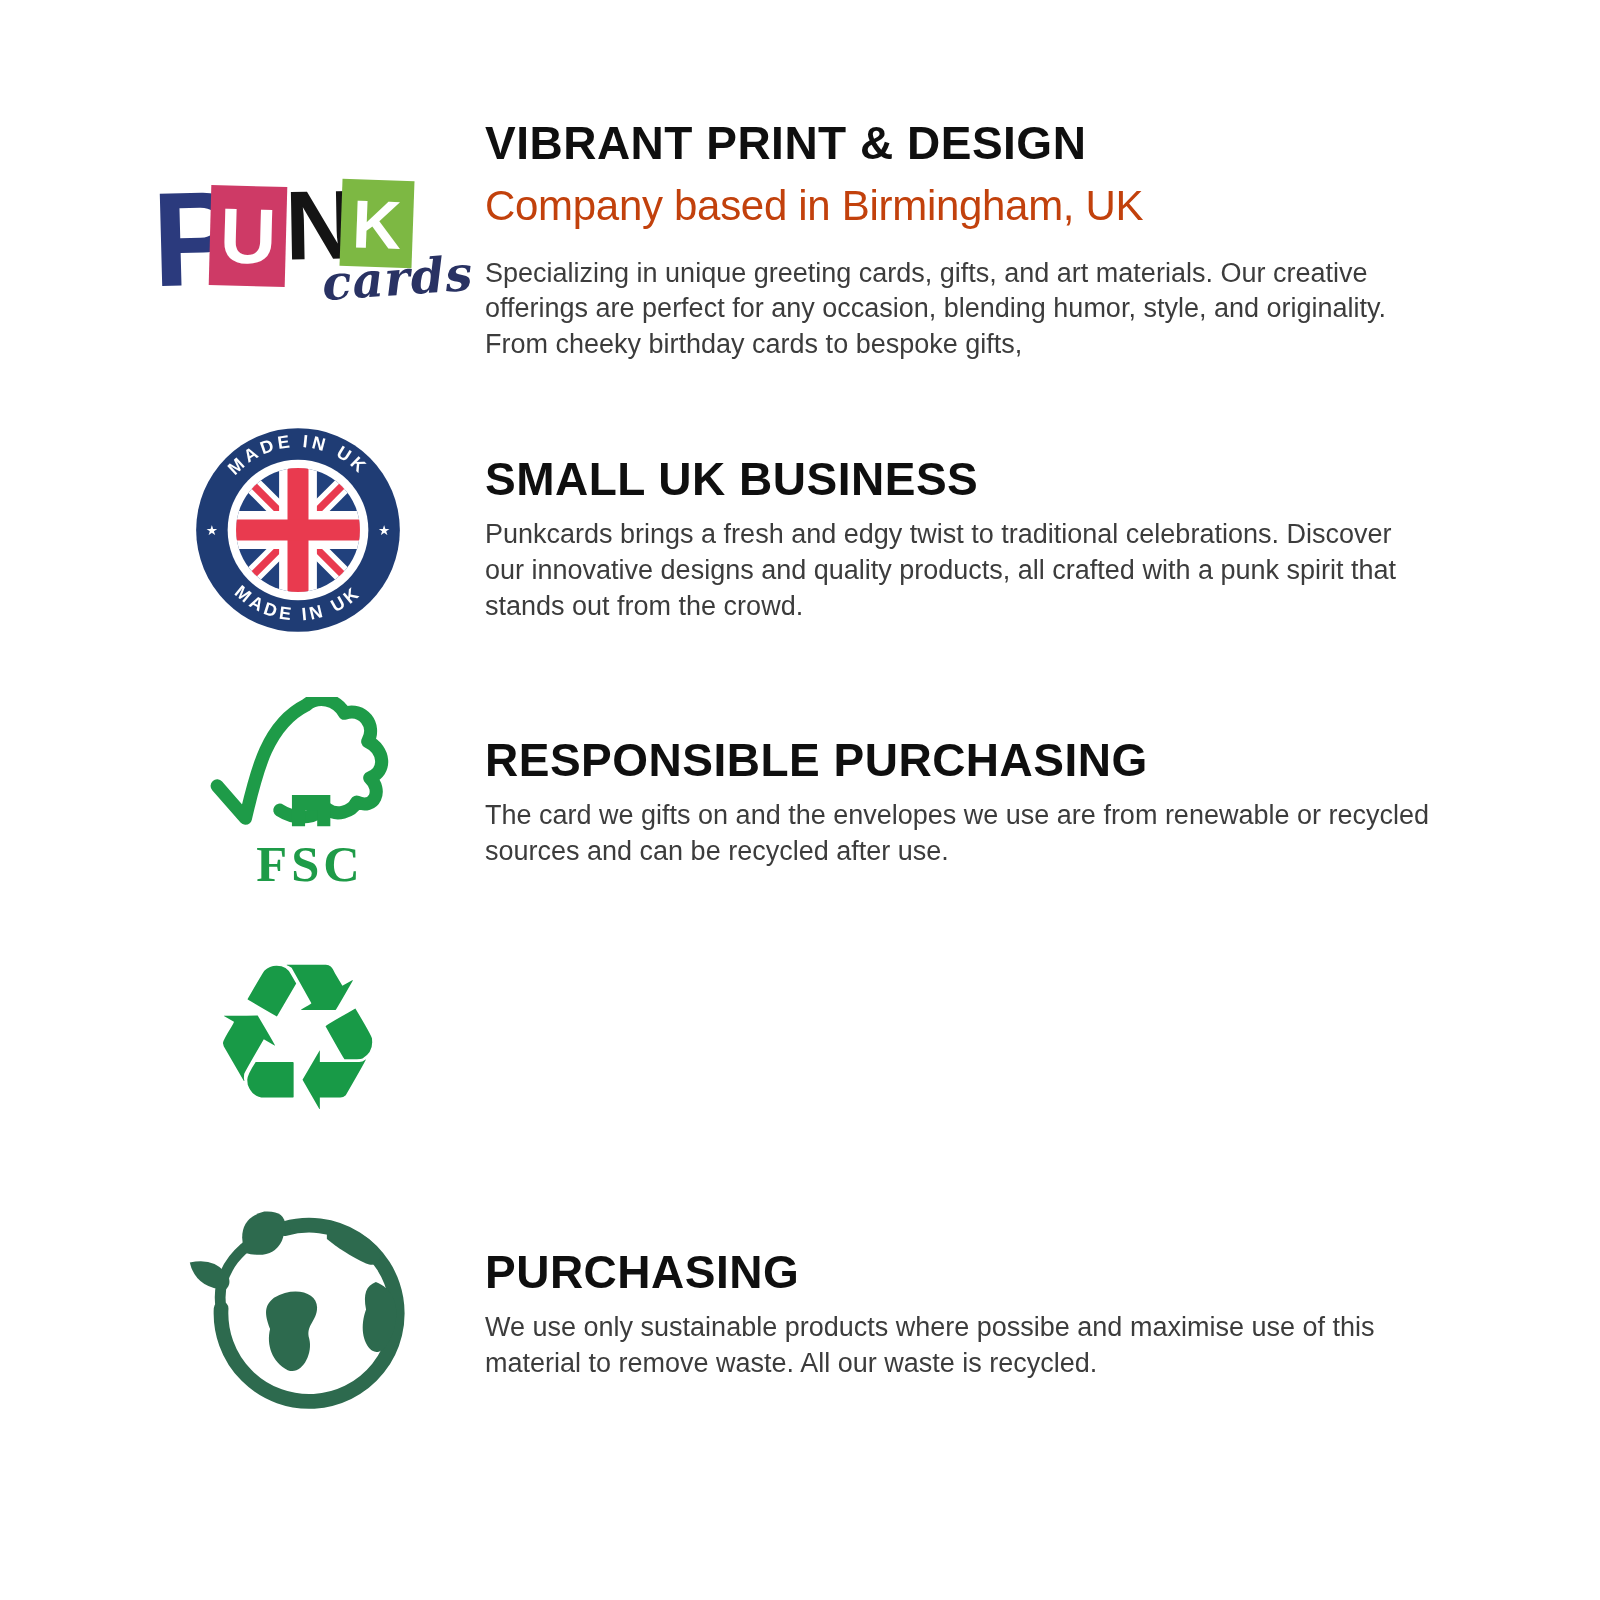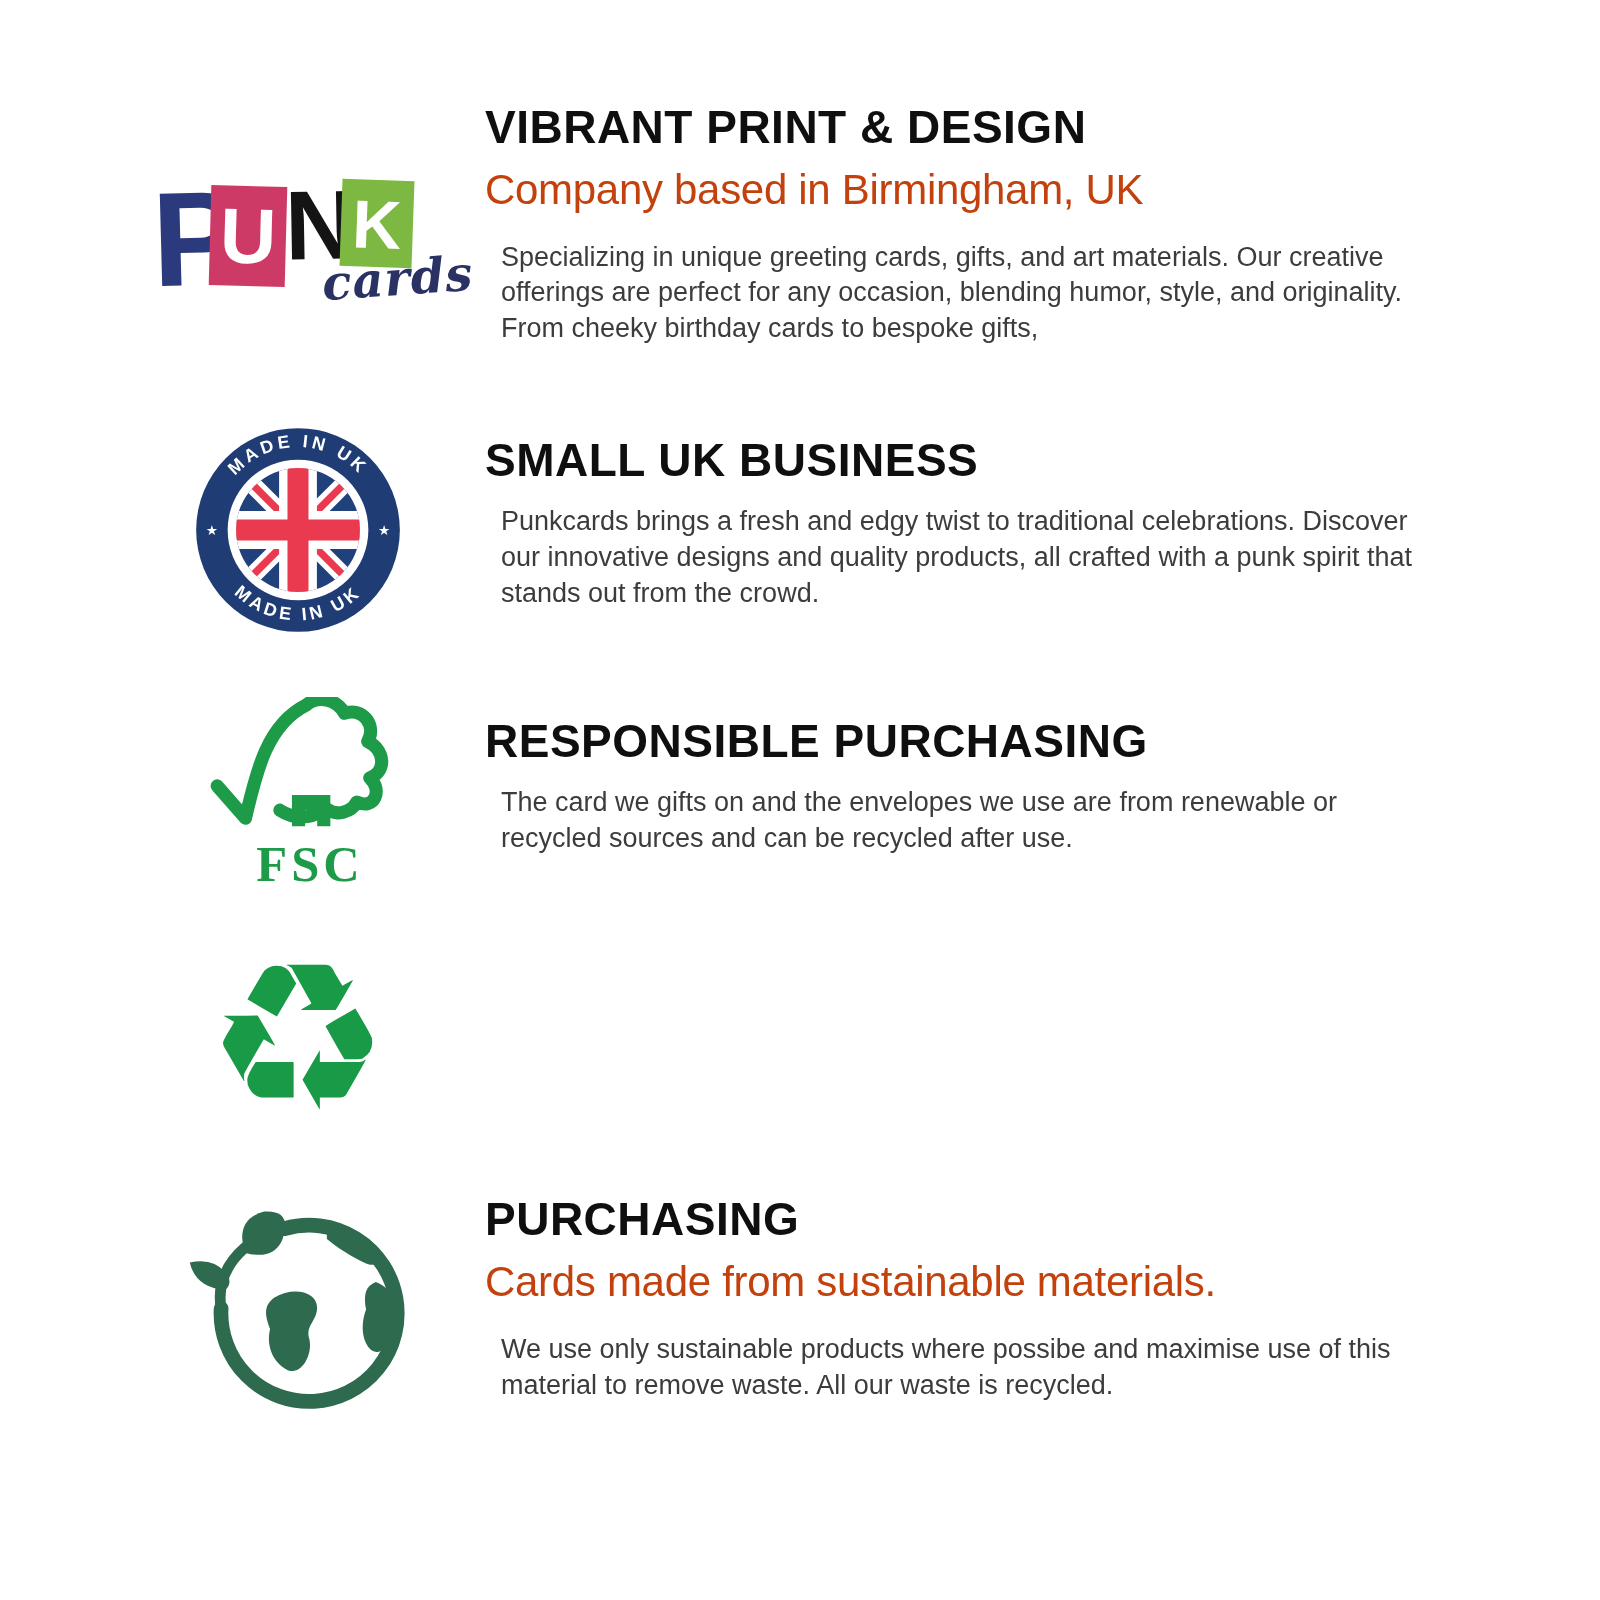--- a/index.html
+++ b/index.html
@@ -1,23 +1,23 @@
 <!DOCTYPE html>
 <html><head>
 <meta charset="utf-8">
 <style>
   html,body{margin:0;padding:0;background:#ffffff;}
   body{width:1600px;height:1600px;font-family:"Liberation Sans",sans-serif;overflow:hidden;}
   .page{box-sizing:border-box;width:1600px;height:1600px;padding-top:100px;background:#ffffff;}
   .row{display:flex;align-items:center;margin-bottom:62px;}
   .icon-col{flex:0 0 485px;width:485px;display:flex;justify-content:center;box-sizing:border-box;padding-left:110px;}
   .text-col{flex:1 1 auto;max-width:960px;}
-  .sec-title{font-size:46px;font-weight:bold;color:#0f0f0f;margin:0 0 10px 0;line-height:1.2;letter-spacing:.5px;}
+  .sec-title{font-size:46px;font-weight:bold;color:#0f0f0f;margin:16px 0 10px 0;line-height:1.2;letter-spacing:.5px;}
   .sec-sub{font-size:42px;font-weight:400;color:#c2410c;margin:0 0 24px 0;line-height:1.2;letter-spacing:-.3px;}
-  .sec-body{font-size:27px;font-weight:400;color:#3c3c3c;margin:16px;line-height:1.33;max-width:945px;}
+  .sec-body{font-size:27px;font-weight:400;color:#3c3c3c;margin:0;line-height:1.33;max-width:945px;}
 
   
   .punk-logo{position:relative;width:292px;height:152px;}
   .punk-logo span{position:absolute;line-height:1;}
   .pl-p{left:0;top:16px;font-size:134px;font-weight:bold;color:#2b3a7d;transform:rotate(-1.5deg);}
   .pl-box{display:flex;align-items:center;justify-content:center;font-weight:bold;color:#ffffff;}
   .pl-u{left:58px;top:30px;width:76px;height:100px;background:#ce3a66;font-size:78px;transform:rotate(1.5deg);}
   .pl-n{left:133px;top:20px;font-size:98px;font-weight:bold;color:#141414;transform:rotate(-1deg);}
   .pl-k{left:189px;top:24px;width:72px;height:87px;background:#7db843;font-size:68px;transform:rotate(2deg);}
   .pl-cards{left:170px;top:98px;font-family:"DejaVu Serif",serif;font-style:italic;font-weight:bold;font-size:48px;color:#293263;transform:rotate(-4deg);letter-spacing:1px;}
@@ -125,18 +125,17 @@
         <path d="M 42 123 C 36 88 60 52 107 42" fill="none" stroke="#2d6a4e" stroke-width="11" stroke-linecap="round"></path>
         <path d="M 66 66 Q 56 32 86 24 Q 116 22 104 54 Q 94 74 66 66 Z" fill="#2d6a4e"></path>
         <path d="M 46 104 Q 16 102 10 76 Q 38 70 50 92 Q 52 100 46 104 Z" fill="#2d6a4e"></path>
         <path d="M 96 112 C 116 100 140 106 140 122 C 140 136 128 140 132 154 C 136 170 124 192 110 186 C 94 178 88 160 92 144 C 86 128 86 120 96 112 Z" fill="#2d6a4e"></path>
         <path d="M 150 44 C 168 36 190 46 202 62 C 208 72 202 82 190 77 C 174 70 160 60 150 52 Z" fill="#2d6a4e"></path>
         <path d="M 200 96 C 216 102 224 118 220 138 C 216 158 206 172 196 166 C 186 158 184 140 190 124 C 187 108 190 100 200 96 Z" fill="#2d6a4e"></path>
       </svg>
     </div>
     <div class="text-col">
       <h2 class="sec-title">PURCHASING</h2>
-      <h3 class="sec-sub">Cards made from sustainable materials.</h3>
       <p class="sec-body">We use only sustainable products where possibe and maximise use of this material to remove waste. All our waste is recycled.</p>
     </div>
   </section>
 
 </div>
 
 </body></html>

